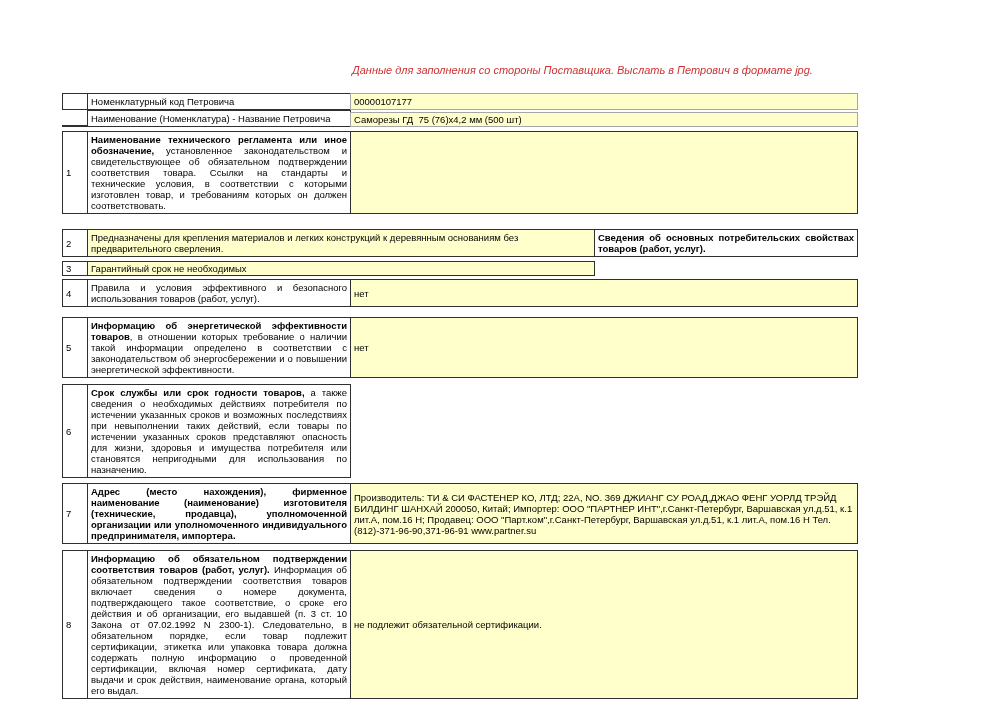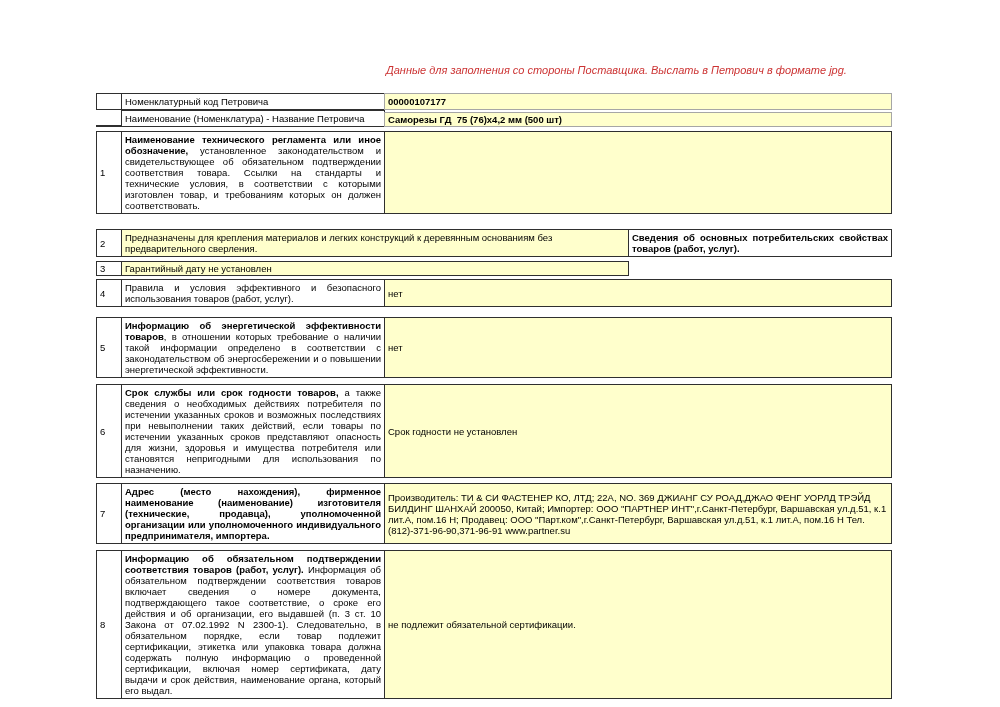--- a/index.html
+++ b/index.html
@@ -4,21 +4,21 @@
 <style>
   html,body{margin:0;padding:0;background:#ffffff;}
   .page{
     position:relative;
     width:892px;height:707px;
     background:#ffffff;
     font-family:"Liberation Sans","DejaVu Sans",sans-serif;
     color:#000;
     box-sizing:border-box;
     padding-top:64px;
-    padding-left:96px;
+    padding-left:62px;
     overflow:hidden;
   }
   .red-note{
     margin-left:290px;
     margin-bottom:17px;
     font-size:11px;
     font-style:italic;
     color:#cc3333;
     white-space:nowrap;
   }
@@ -41,21 +41,21 @@
     padding:2px 3px;
     text-align:justify;
   }
   .value{
     width:508px;flex:0 0 508px;
     background:#ffffcc;
     display:flex;align-items:center;
     padding:1px 3px;
   }
   .value span{white-space:pre-wrap;}
-  .gray-border{border-color:#a6a6a6;font-weight:bold;}
+  .gray-border{border-color:#a6a6a6;}
   b.lead{font-weight:bold;margin-top:28px;}
   
   .row-a{min-height:16px;margin-bottom:0;}
   .row-b{min-height:15px;margin-bottom:4px;align-items:flex-end;}
   .r1{min-height:58px;margin-bottom:15px;}
   .r2{min-height:24px;margin-bottom:4px;}
   .r3{min-height:14px;margin-bottom:3px;}
   .r4{min-height:20px;margin-bottom:10px;}
   .r5{min-height:52px;margin-bottom:6px;}
   .r6{min-height:74px;margin-bottom:5px;}
@@ -97,21 +97,21 @@
     <div class="cell num">2</div>
     <div class="cell value">
         <span>Предназначены для крепления материалов и легких конструкций к деревянным основаниям без предварительного сверления.</span>
       </div>
     <div class="cell label"><b class="lead">Сведения об основных потребительских свойствах товаров (работ, услуг).</b><span></span></div>
   </div>
 
   <div class="trow r3">
     <div class="cell num">3</div>
     <div class="cell value">
-        <span>Гарантийный дату не установлен</span>
+        <span>Гарантийный срок не необходимых</span>
       </div>
   </div>
 
   <div class="trow r4">
     <div class="cell num">4</div>
     <div class="cell label"><b class="lead"></b><span>Правила и условия эффективного и безопасного использования товаров (работ, услуг).</span></div>
     <div class="cell value">
         <span>нет</span>
       </div>
   </div>
@@ -120,23 +120,20 @@
     <div class="cell num">5</div>
     <div class="cell label"><b class="lead">Информацию об энергетической эффективности товаров</b><span>, в отношении которых требование о наличии такой информации определено в соответствии с законодательством об энергосбережении и о повышении энергетической эффективности.</span></div>
     <div class="cell value">
         <span>нет</span>
       </div>
   </div>
 
   <div class="trow r6">
     <div class="cell num">6</div>
     <div class="cell label"><b class="lead">Срок службы или срок годности товаров,</b><span> а также сведения о необходимых действиях потребителя по истечении указанных сроков и возможных последствиях при невыполнении таких действий, если товары по истечении указанных сроков представляют опасность для жизни, здоровья и имущества потребителя или становятся непригодными для использования по назначению.</span></div>
-    <div class="cell value">
-        <span>Срок годности не установлен</span>
-      </div>
   </div>
 
   <div class="trow r7">
     <div class="cell num">7</div>
     <div class="cell label"><b class="lead">Адрес (место нахождения), фирменное наименование (наименование) изготовителя (технические, продавца), уполномоченной организации или уполномоченного индивидуального предпринимателя, импортера.</b><span></span></div>
     <div class="cell value">
         <span>Производитель: ТИ &amp; СИ ФАСТЕНЕР КО, ЛТД; 22А, NO. 369 ДЖИАНГ СУ РОАД,ДЖАО ФЕНГ УОРЛД ТРЭЙД БИЛДИНГ ШАНХАЙ 200050, Китай; Импортер: ООО "ПАРТНЕР ИНТ",г.Санкт-Петербург, Варшавская ул.д.51, к.1 лит.А, пом.16 Н; Продавец: ООО "Парт.ком",г.Санкт-Петербург, Варшавская ул.д.51, к.1 лит.А, пом.16 Н Тел.(812)-371-96-90,371-96-91 www.partner.su</span>
       </div>
   </div>
 

